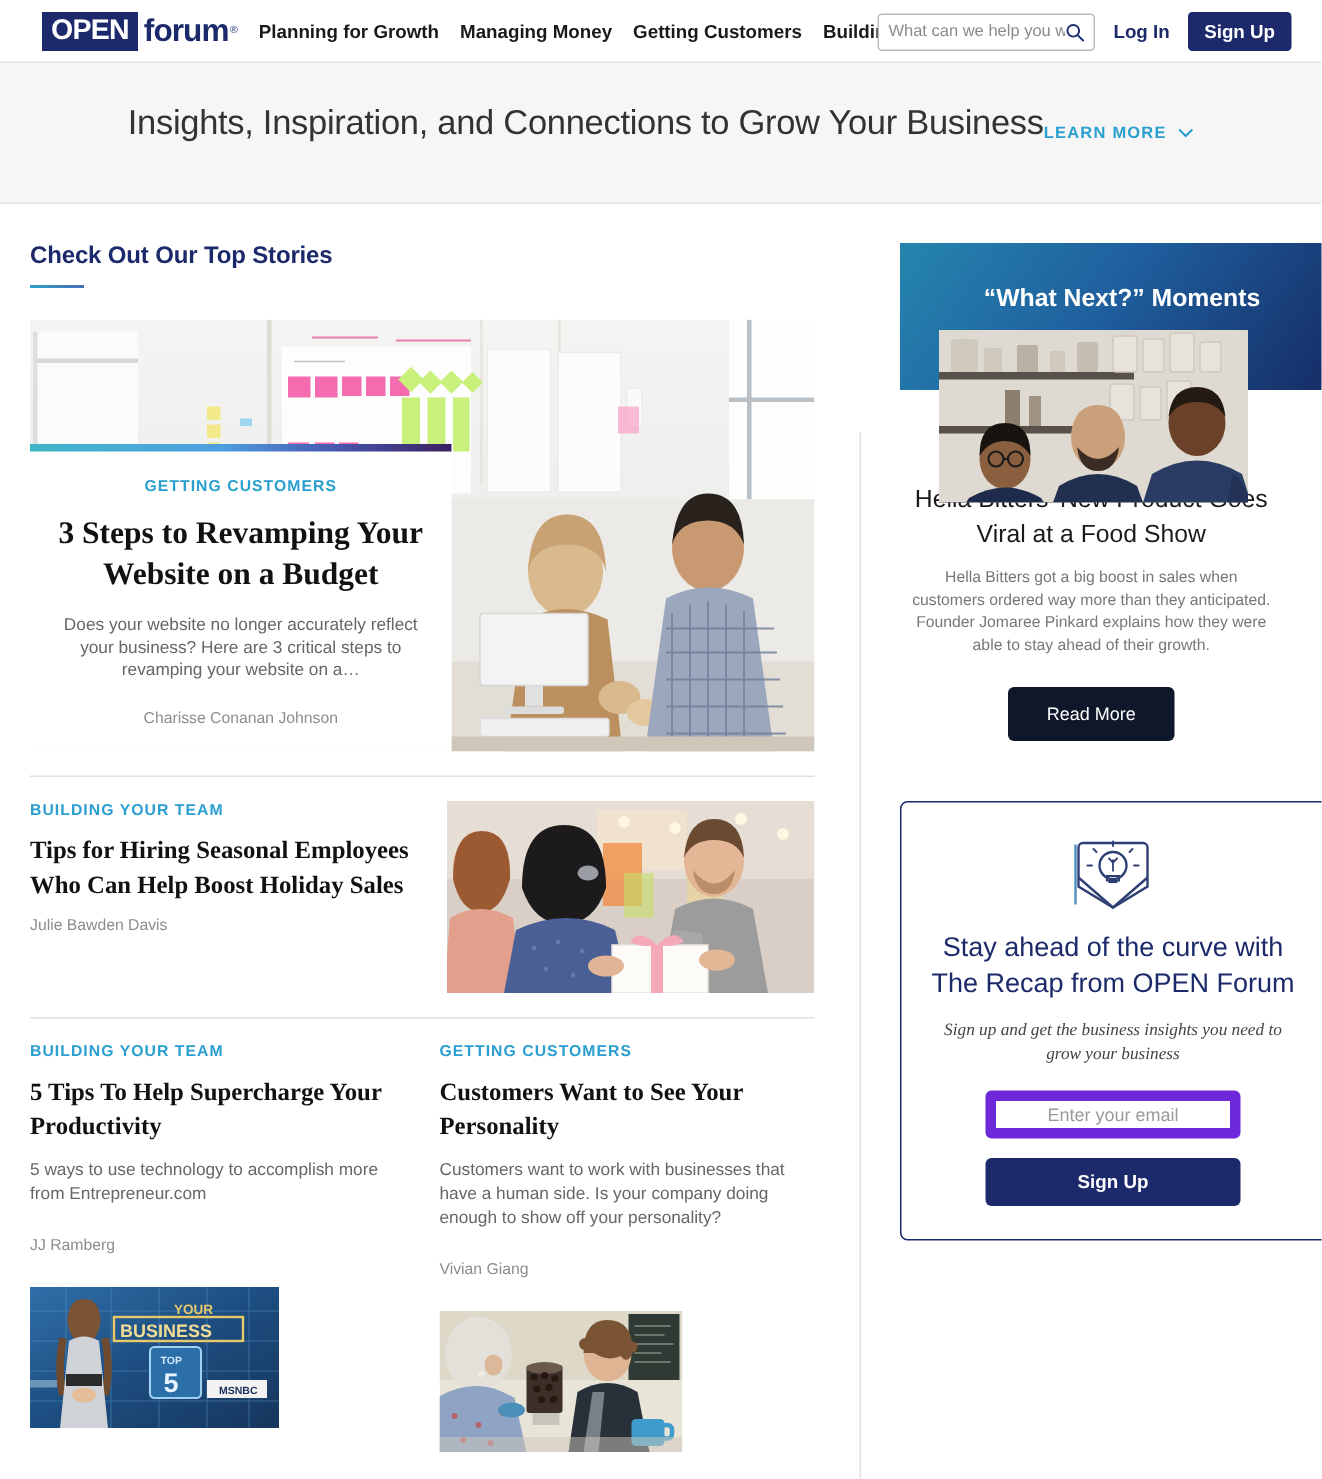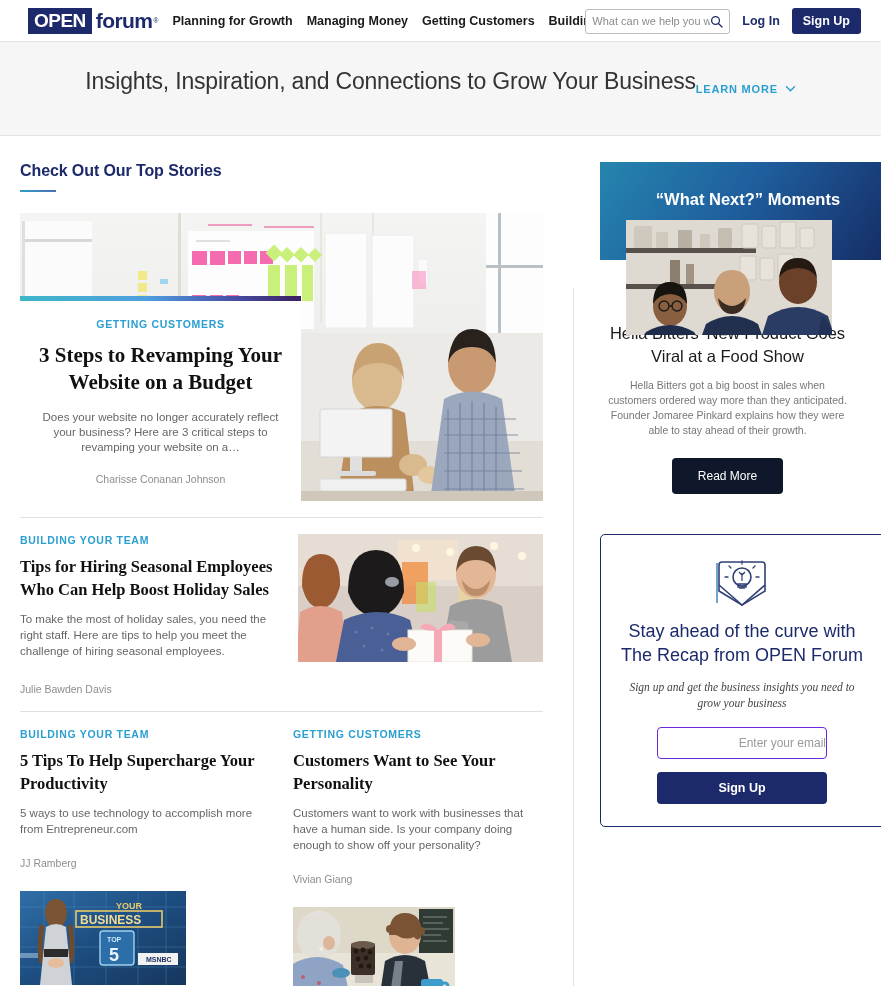--- a/index.html
+++ b/index.html
@@ -177,22 +177,22 @@
   .bulb-icon { margin: 0 auto 10px auto; display: block; }
   .signup-head {
     font-size: 18px; line-height: 24px; color: #1c2a6b; font-weight: 400;
     margin-bottom: 12px;
   }
   .signup-sub {
     font-family: "Liberation Serif", serif; font-style: italic;
     font-size: 11.5px; line-height: 16px; color: #444; margin-bottom: 16px;
   }
   .email-input {
-    width: 170px; height: 32px; border: 1px solid #6d28d9; border-radius: 4px;
-    text-align: right; font-size: 12px; color: #333; outline: none;
+    width: 170px; height: 32px; border: 7px solid #6d28d9; border-radius: 4px;
+    text-align: center; font-size: 12px; color: #333; outline: none;
     font-family: "Liberation Sans", sans-serif; display: block; margin: 0 auto 13px auto;
   }
   .email-input::placeholder { color: #9a9a9a; }
   .signup-submit {
     width: 170px; height: 32px; background: #1c2a6b; color: #fff; border: none;
     border-radius: 4px; font-size: 12.5px; font-weight: 700; cursor: pointer;
     font-family: "Liberation Sans", sans-serif; display: block; margin: 0 auto;
   }
 </style>
 </head>
@@ -337,21 +337,20 @@
           <div class="byline">Charisse Conanan Johnson</div>
         </div>
       </div>
 
       <div class="hr"></div>
 
       <div class="art-row">
         <div class="art-text">
           <div class="art-kicker">BUILDING YOUR TEAM</div>
           <div class="art-title">Tips for Hiring Seasonal Employees Who Can Help Boost Holiday Sales</div>
-          <div class="art-dek">To make the most of holiday sales, you need the right staff. Here are tips to help you meet the challenge of hiring seasonal employees.</div>
           <div class="art-byline">Julie Bawden Davis</div>
         </div>
         <div class="art-thumb">
           <svg width="245" height="128" viewBox="0 0 245 128" preserveAspectRatio="none">
             <rect width="245" height="128" fill="#d9cfc6"></rect>
             <rect x="0" y="0" width="245" height="52" fill="#e6ddd4"></rect>
             <rect x="100" y="6" width="60" height="40" fill="#f0e2cf"></rect>
             <circle cx="118" cy="14" r="4" fill="#fff6e0"></circle>
               <circle cx="152" cy="18" r="4" fill="#fff6e0"></circle>
             <circle cx="196" cy="12" r="4" fill="#fff6e0"></circle>

